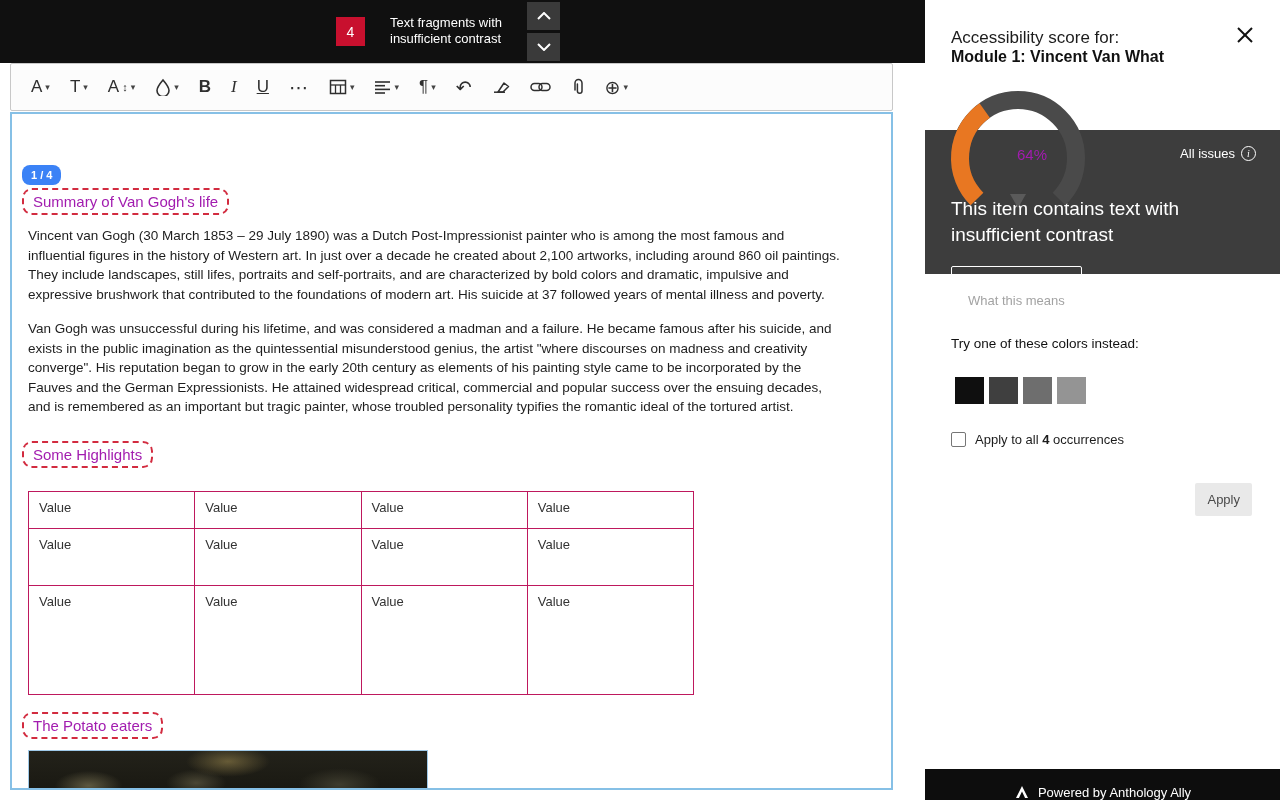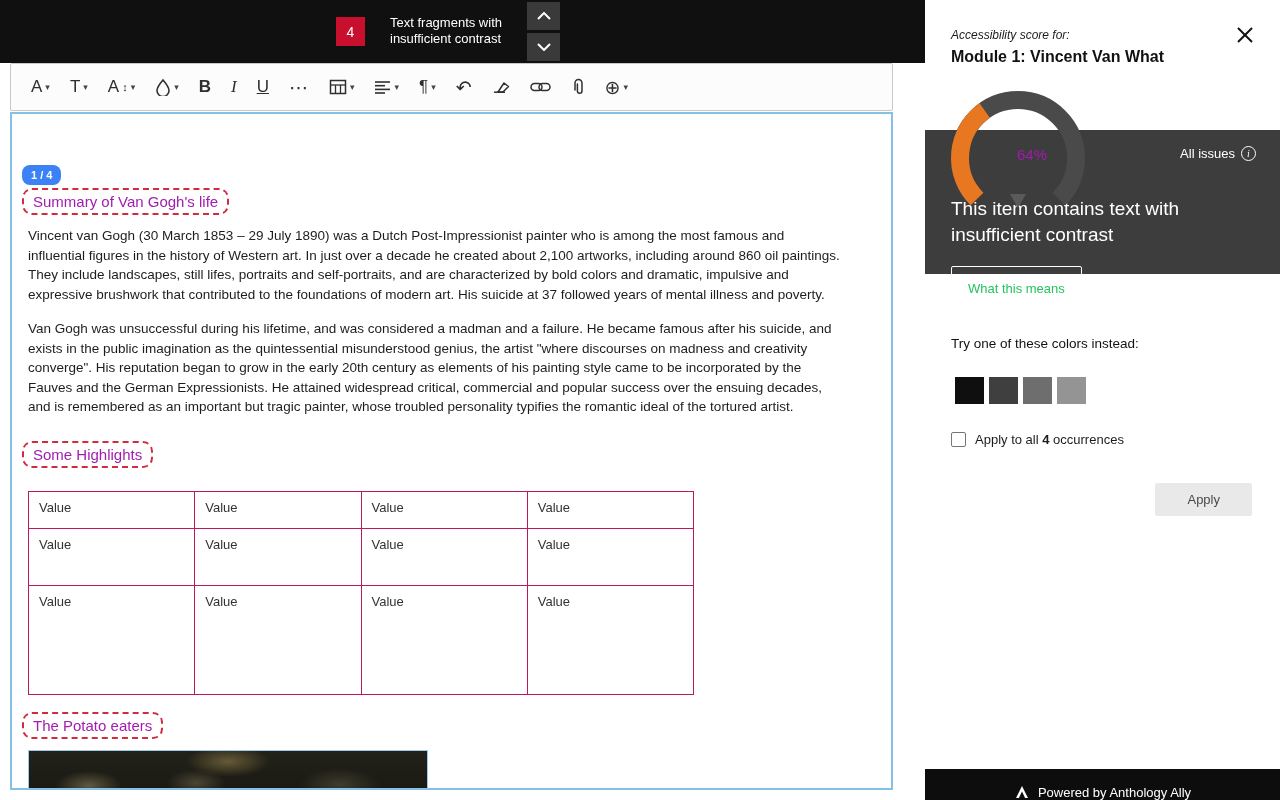--- a/index.html
+++ b/index.html
@@ -48,39 +48,39 @@
   .ed-image { position:absolute; left:16px; top:636px; width:400px; height:60px; border:1px solid #9fc9e8;
               background:
                 radial-gradient(60px 22px at 50% 18%, rgba(160,140,80,0.55), rgba(0,0,0,0) 70%),
                 radial-gradient(45px 20px at 15% 60%, #5d5840, rgba(0,0,0,0) 75%),
                 radial-gradient(40px 18px at 42% 55%, #4a4634, rgba(0,0,0,0) 75%),
                 radial-gradient(55px 22px at 78% 58%, #3e3c2e, rgba(0,0,0,0) 75%),
                 linear-gradient(#23221a, #15140e); }
 
   
   .panel { position:absolute; left:925px; top:0; width:355px; height:800px; background:#fff; }
-  .panel-title-label { position:absolute; left:26px; top:28px; font-size:12px; color:#1c1c1c;font-style:italic; }
+  .panel-title-label { position:absolute; left:26px; top:28px; font-size:17px; color:#1c1c1c; }
   .panel-module-title { position:absolute; left:26px; top:48px; font-size:16px; font-weight:bold; color:#111; }
   .panel-close { position:absolute; left:308px; top:24px; width:24px; height:24px; background:none; border:none; cursor:pointer; padding:0; }
   .dark-section { position:absolute; left:0; top:130px; width:355px; height:144px; background:#3d3d3d; }
   .all-issues { position:absolute; right:24px; top:16px; display:flex; align-items:center; gap:6px; color:#fff; font-size:13px; cursor:pointer; background:none; border:none; }
   .info-circle { width:15px; height:15px; border:1.4px solid #fff; border-radius:50%; color:#fff; font-size:10px;
                  display:flex; align-items:center; justify-content:center; font-family:"Liberation Serif", serif; font-style:italic; }
   .issue-desc { position:absolute; left:26px; top:66px; width:260px; color:#fff; font-size:19px; line-height:26px; }
-  .wtm-btn { position:absolute; left:26px; top:136px; background:none; border:1px solid #fff; color:#22c55e; font-size:13px;
-             padding:14px 16px; border-radius:2px; cursor:pointer; }
+  .wtm-btn { position:absolute; left:26px; top:136px; background:none; border:1px solid #fff; color:#a3a3a3; font-size:13px;
+             padding:26px 16px; border-radius:2px; cursor:pointer; }
   .gauge-wrap { position:absolute; left:23px; top:88px; width:140px; height:140px; }
   .gauge-score { position:absolute; left:37px; top:146px; width:140px; text-align:center; color:#a21caf; font-size:15px; }
   .try-colors-label { position:absolute; left:26px; top:336px; font-size:13.5px; color:#111; }
   .swatch-row { position:absolute; left:29px; top:376px; display:flex; gap:3px; }
   .swatch { width:31px; height:29px; border:1px solid #fff; cursor:pointer; }
   .apply-all-row { position:absolute; left:26px; top:432px; display:flex; align-items:center; gap:9px; font-size:13px; color:#1c1c1c; }
   .checkbox { width:15px; height:15px; border:1px solid #767676; background:#fff; border-radius:2px; cursor:pointer; }
   .apply-btn { position:absolute; right:28px; top:483px; background:#e9e9e9; border:none; color:#4a4a4a; font-size:13px;
-               padding:9px 32px; border-radius:2px; cursor:pointer; }
+               padding:9px 12px; border-radius:2px; cursor:pointer; }
   .panel-footer { position:absolute; left:0; top:769px; width:355px; height:46px; background:#0d0d0d; color:#fff;
                   display:flex; align-items:center; justify-content:center; gap:8px; font-size:13px; cursor:pointer; }
 </style>
 </head>
 <body>
 
 <div class="screen">
 
   <div class="top-bar">
     <div class="issue-badge">4</div>

